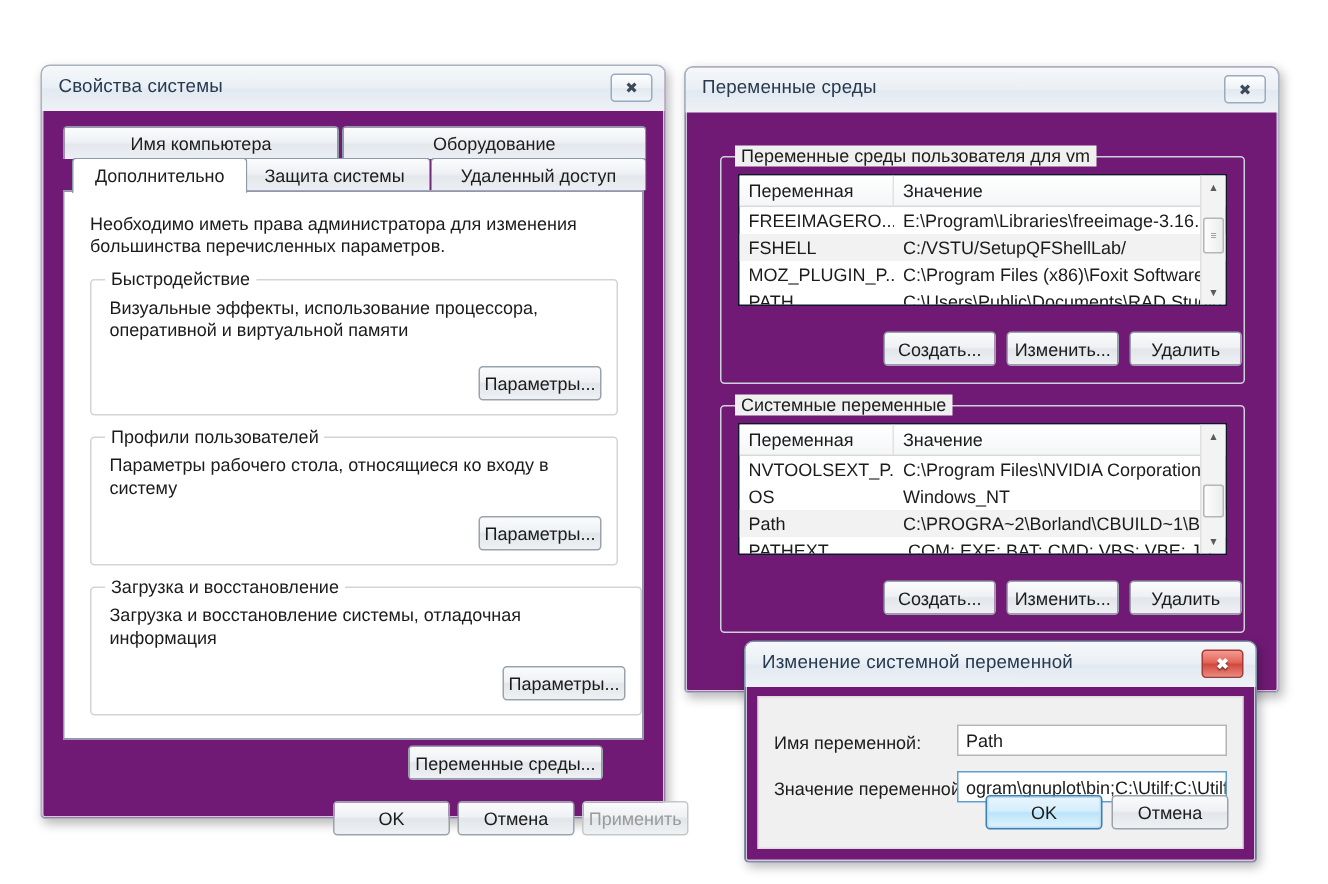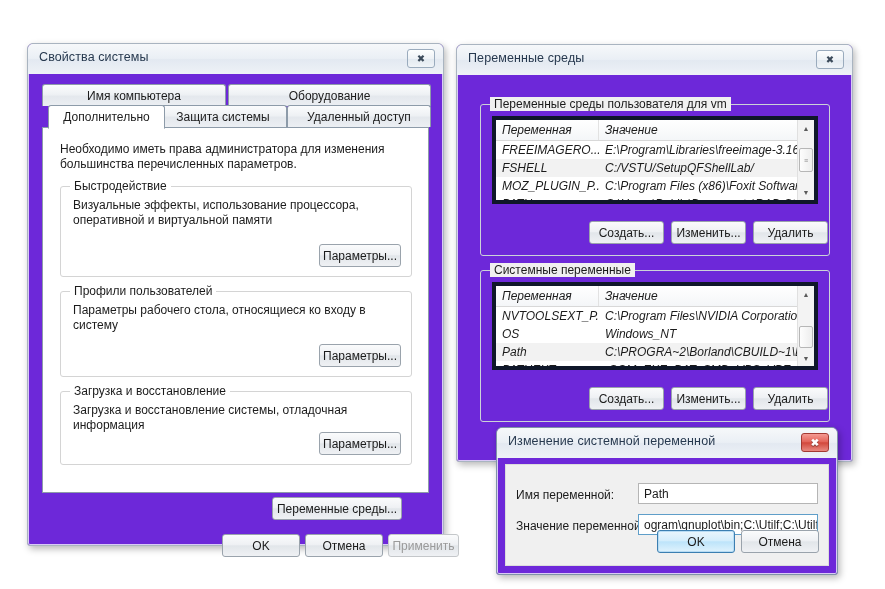--- a/index.html
+++ b/index.html
@@ -7,21 +7,21 @@
     width: 885px; height: 589px;
     background: #ffffff;
     font-family: "Liberation Sans", sans-serif;
     overflow: hidden;
   }
   .stage { position: relative; width: 885px; height: 589px; }
 
   
   .dlg {
     position: absolute;
-    background: #6d28d9;
+    background: #701a75;
     border: 1px solid #9aa7b4;
     border-radius: 6px 6px 3px 3px;
     box-shadow: 0 0 0 1px rgba(255,255,255,0.75) inset,
                 2px 3px 7px rgba(0,0,0,0.28);
     box-sizing: border-box;
   }
   .dlg.inactive { border-color: #a9b4c0; }
   .dlg-titlebar {
     position: relative;
     height: 30px;
@@ -133,24 +133,23 @@
   .btn.default {
     border: 1px solid #3c7fb1;
     box-shadow: 0 0 0 1px #b8dcf4 inset;
     background: linear-gradient(to bottom, #eaf6fd 0%, #d5eefc 45%, #bde4fa 52%, #e0f3fd 100%);
   }
 
   
   .listview {
     position: absolute;
     background: #ffffff;
-    border: 4px solid #0f172a;
+    border: 1px solid #0f172a;
     box-sizing: border-box;
     overflow: hidden;
-    font-style: italic;
   }
   .lv-head {
     display: flex;
     height: 21px;
     background: linear-gradient(to bottom, #ffffff 0%, #f4f6f8 100%);
     border-bottom: 1px solid #d8d8d8;
     box-sizing: border-box;
   }
   .lv-head .hc {
     font-size: 12px; color: #1b1b1b;
@@ -269,21 +268,21 @@
         </div>
 
         <div class="group" style="left:17px; top:163px; right:16px; height:86px;">
           <div class="glabel">Профили пользователей</div>
           <div class="gtext">Параметры рабочего стола, относящиеся ко входу в систему</div>
           <div class="btn" style="right:10px; bottom:9px; width:82px;">
             <span>Параметры...</span>
           </div>
         </div>
 
-        <div class="group" style="left:17px; top:263px; right:16px; height:74px;">
+        <div class="group" style="left:17px; top:263px; right:0; height:86px;">
           <div class="glabel">Загрузка и восстановление</div>
           <div class="gtext">Загрузка и восстановление системы, отладочная информация</div>
           <div class="btn" style="right:10px; bottom:9px; width:82px;">
             <span>Параметры...</span>
           </div>
         </div>
 
         <div class="btn" style="right:26px; top:369px; width:130px;">
           <span>Переменные среды...</span>
         </div>

